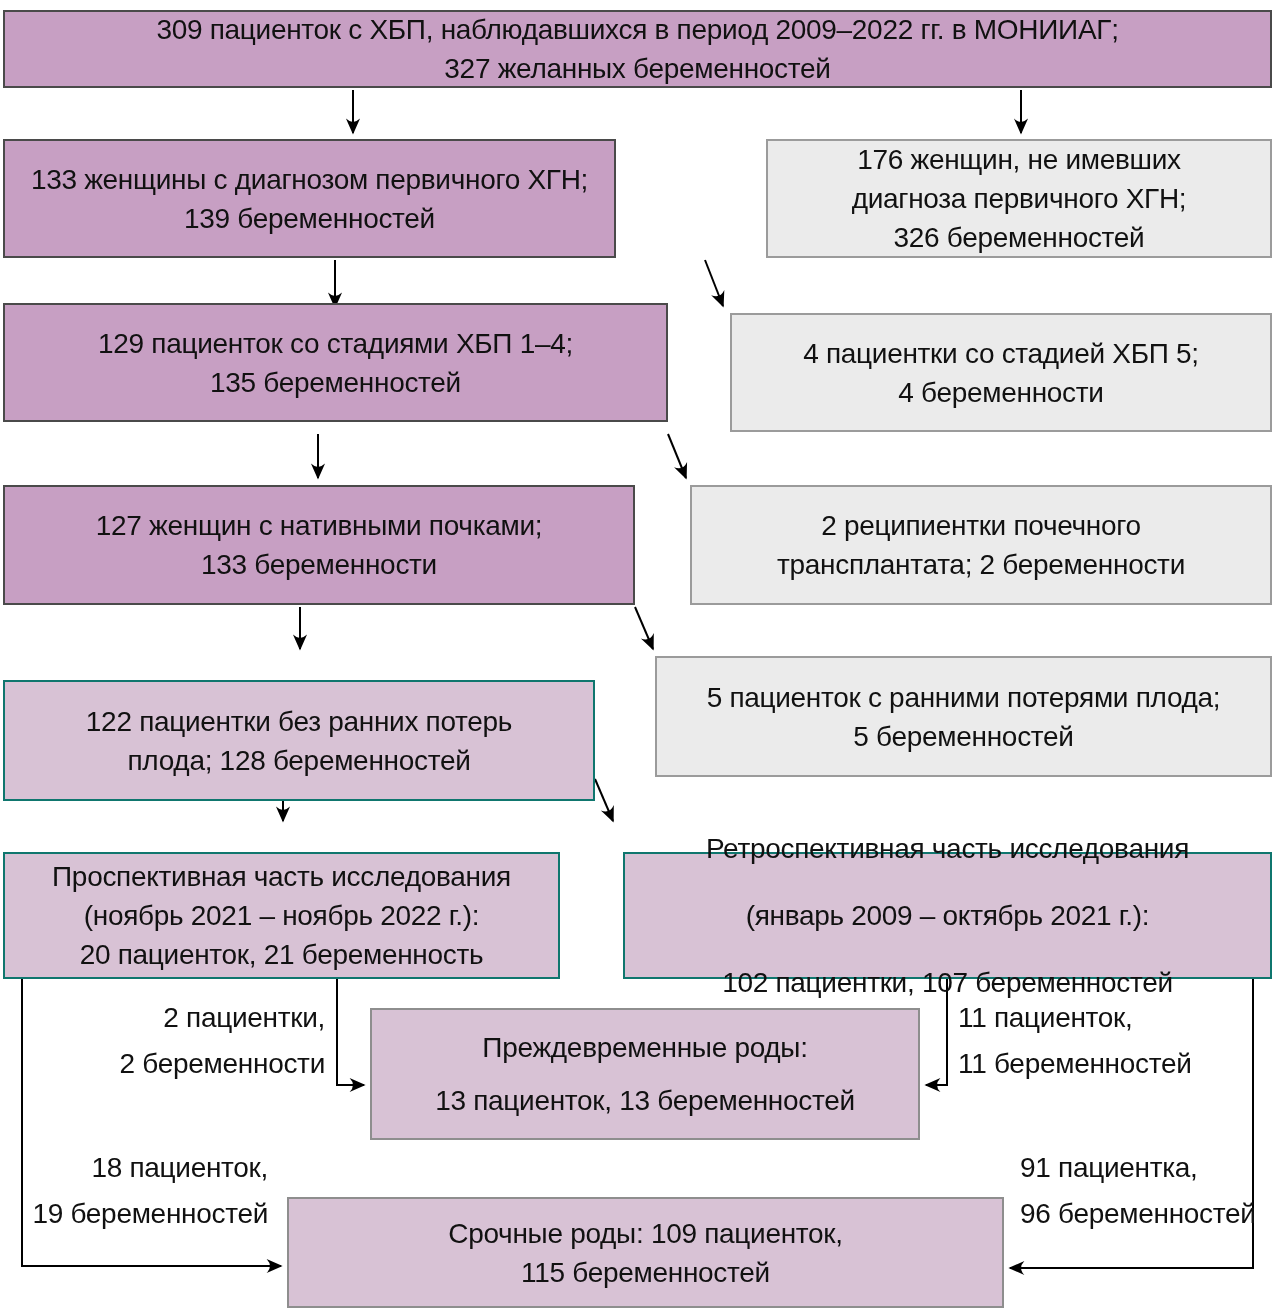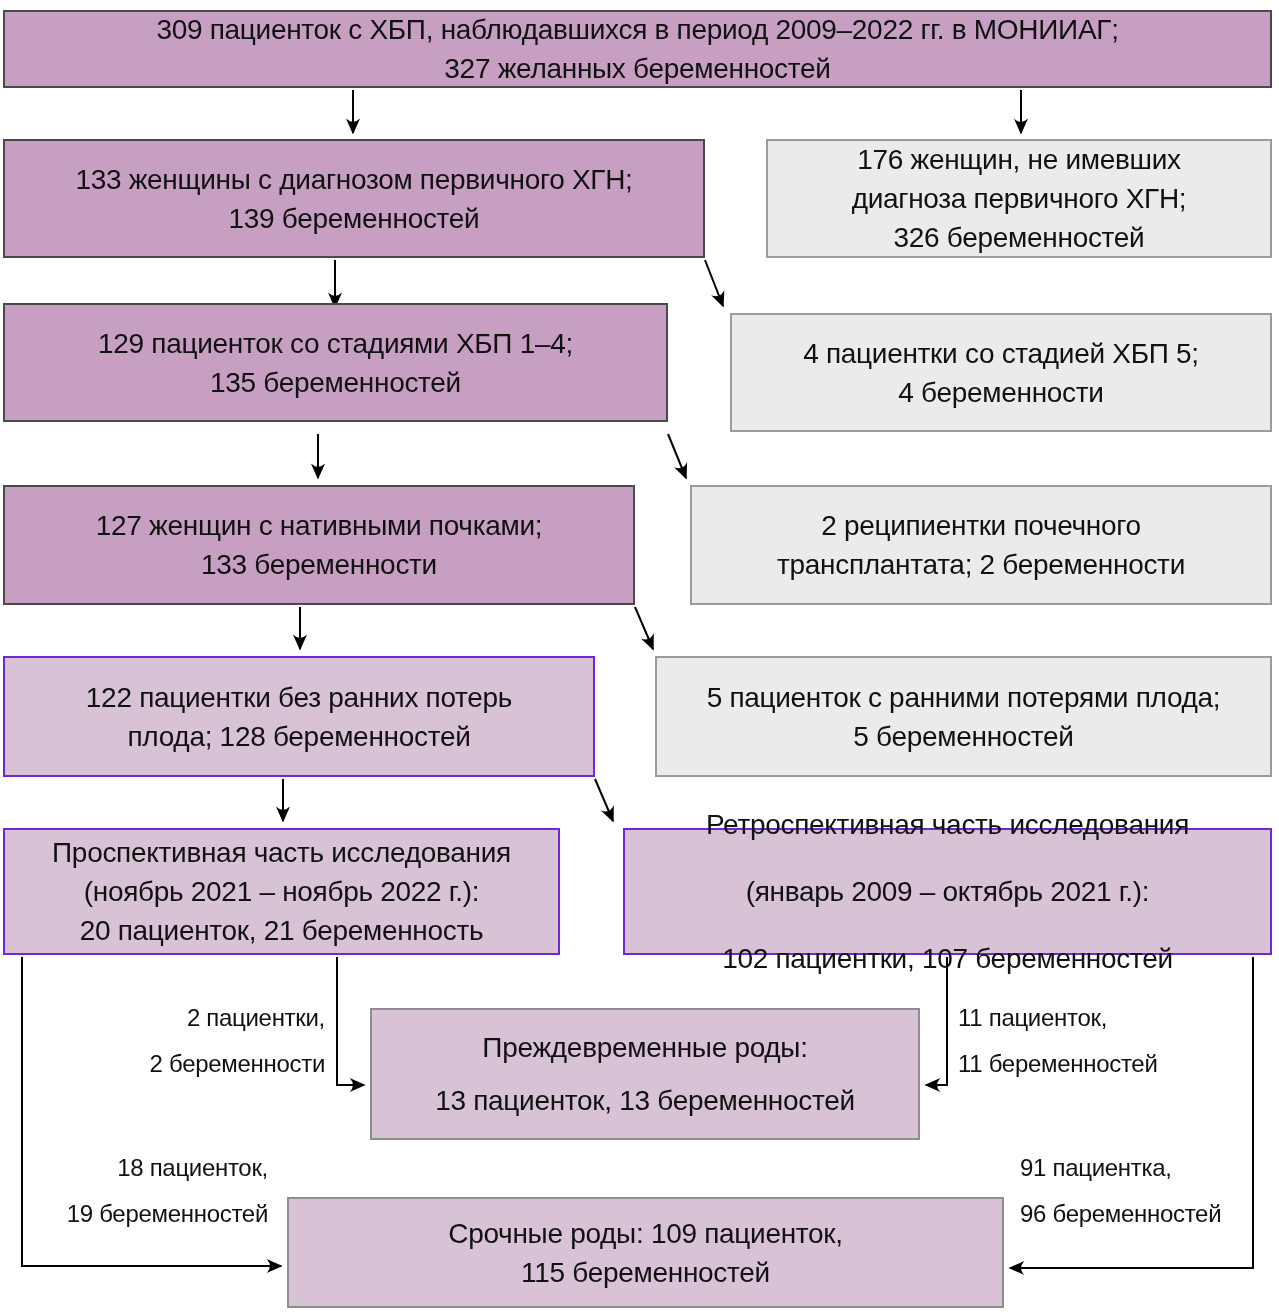--- a/index.html
+++ b/index.html
@@ -21,25 +21,25 @@
     justify-content:center;
     align-items:center;
     text-align:center;
     font-size:28px;
     letter-spacing:-0.3px;
     padding:0 8px;
   }
   .box .ln{line-height:39px;white-space:nowrap;}
   .box-dark{background:#c79fc3;border:2px solid #4a4a4a;}
   .box-gray{background:#ebebeb;border:2px solid #9b9b9b;}
-  .box-light{background:#d8c2d5;border:2px solid #6d28d9;}
+  .box-light{background:#d8c2d5;border:2px solid #0f766e;margin-top:24px;}
   .box-light2{background:#d8c2d5;border:2px solid #8e8e8e;}
   .edge-label{
     position:absolute;
-    font-size:24px;
+    font-size:28px;
     letter-spacing:-0.3px;
     color:#111111;
   }
   .edge-label .ln{line-height:46px;white-space:nowrap;}
   .align-r{text-align:right;}
   .align-l{text-align:left;}
 </style>
 </head>
 <body>
 
@@ -65,21 +65,21 @@
     <path d="M947,957 L947,1085 L926,1085" stroke="#000" stroke-width="2" fill="none" marker-end="url(#ah)"></path>
     <path d="M22,957 L22,1266 L281,1266" stroke="#000" stroke-width="2" fill="none" marker-end="url(#ah)"></path>
     <path d="M1253,957 L1253,1268 L1010,1268" stroke="#000" stroke-width="2" fill="none" marker-end="url(#ah)"></path>
   </svg>
 
   <div class="box box-dark" style="left: 3px; top: 10px; width: 1269px; height: 78px; background: rgb(199, 159, 195);">
     <div class="ln">309 пациенток с ХБП, наблюдавшихся в период 2009–2022 гг. в МОНИИАГ;</div>
     <div class="ln">327 желанных беременностей</div>
   </div>
 
-  <div class="box box-dark" style="left: 3px; top: 139px; width: 702px; height: 119px; background: rgb(199, 159, 195);">
+  <div class="box box-dark" style="left: 3px; top: 139px; width: 613px; height: 119px; background: rgb(199, 159, 195);">
     <div class="ln">133 женщины с диагнозом первичного ХГН;</div>
     <div class="ln">139 беременностей</div>
   </div>
 
   <div class="box box-gray" style="left: 766px; top: 139px; width: 506px; height: 119px; background: rgb(235, 235, 235);">
     <div class="ln">176 женщин, не имевших</div>
     <div class="ln">диагноза первичного ХГН;</div>
     <div class="ln">326 беременностей</div>
   </div>
 

